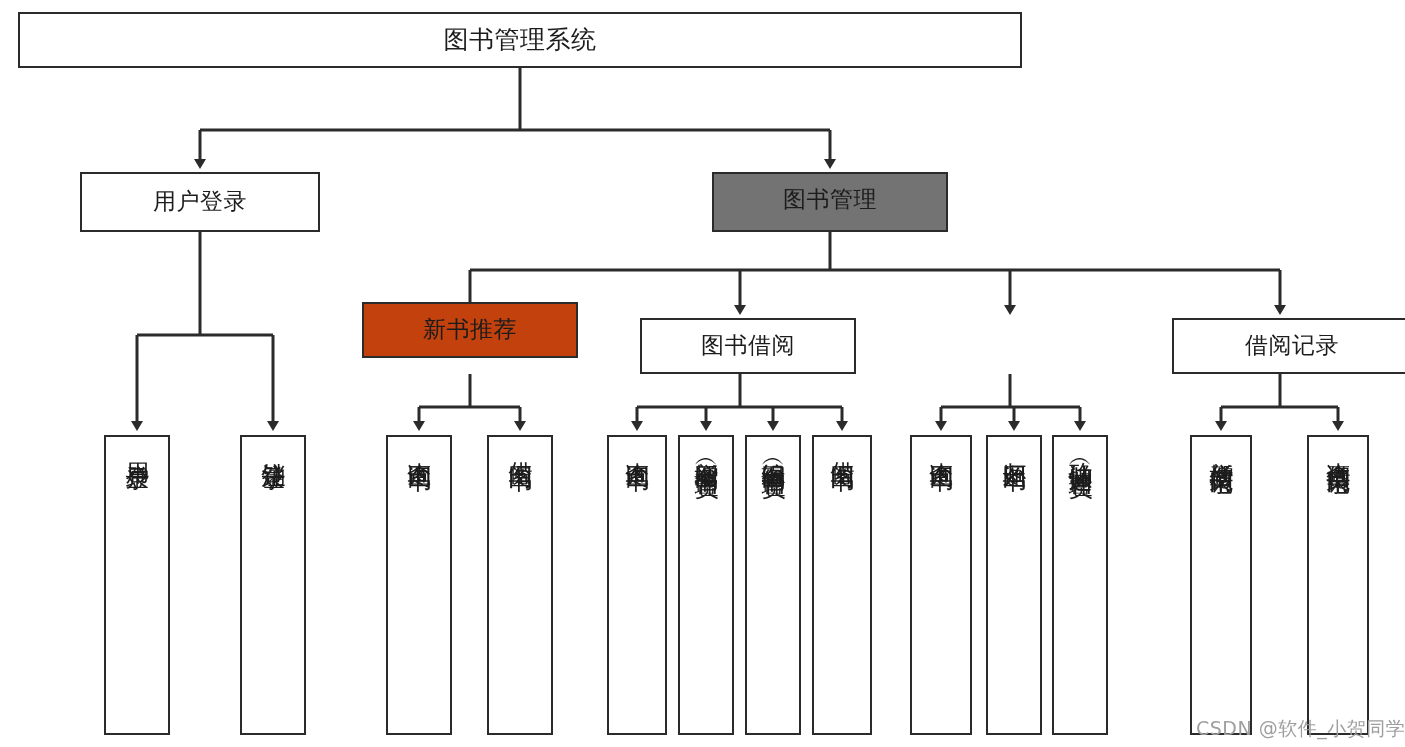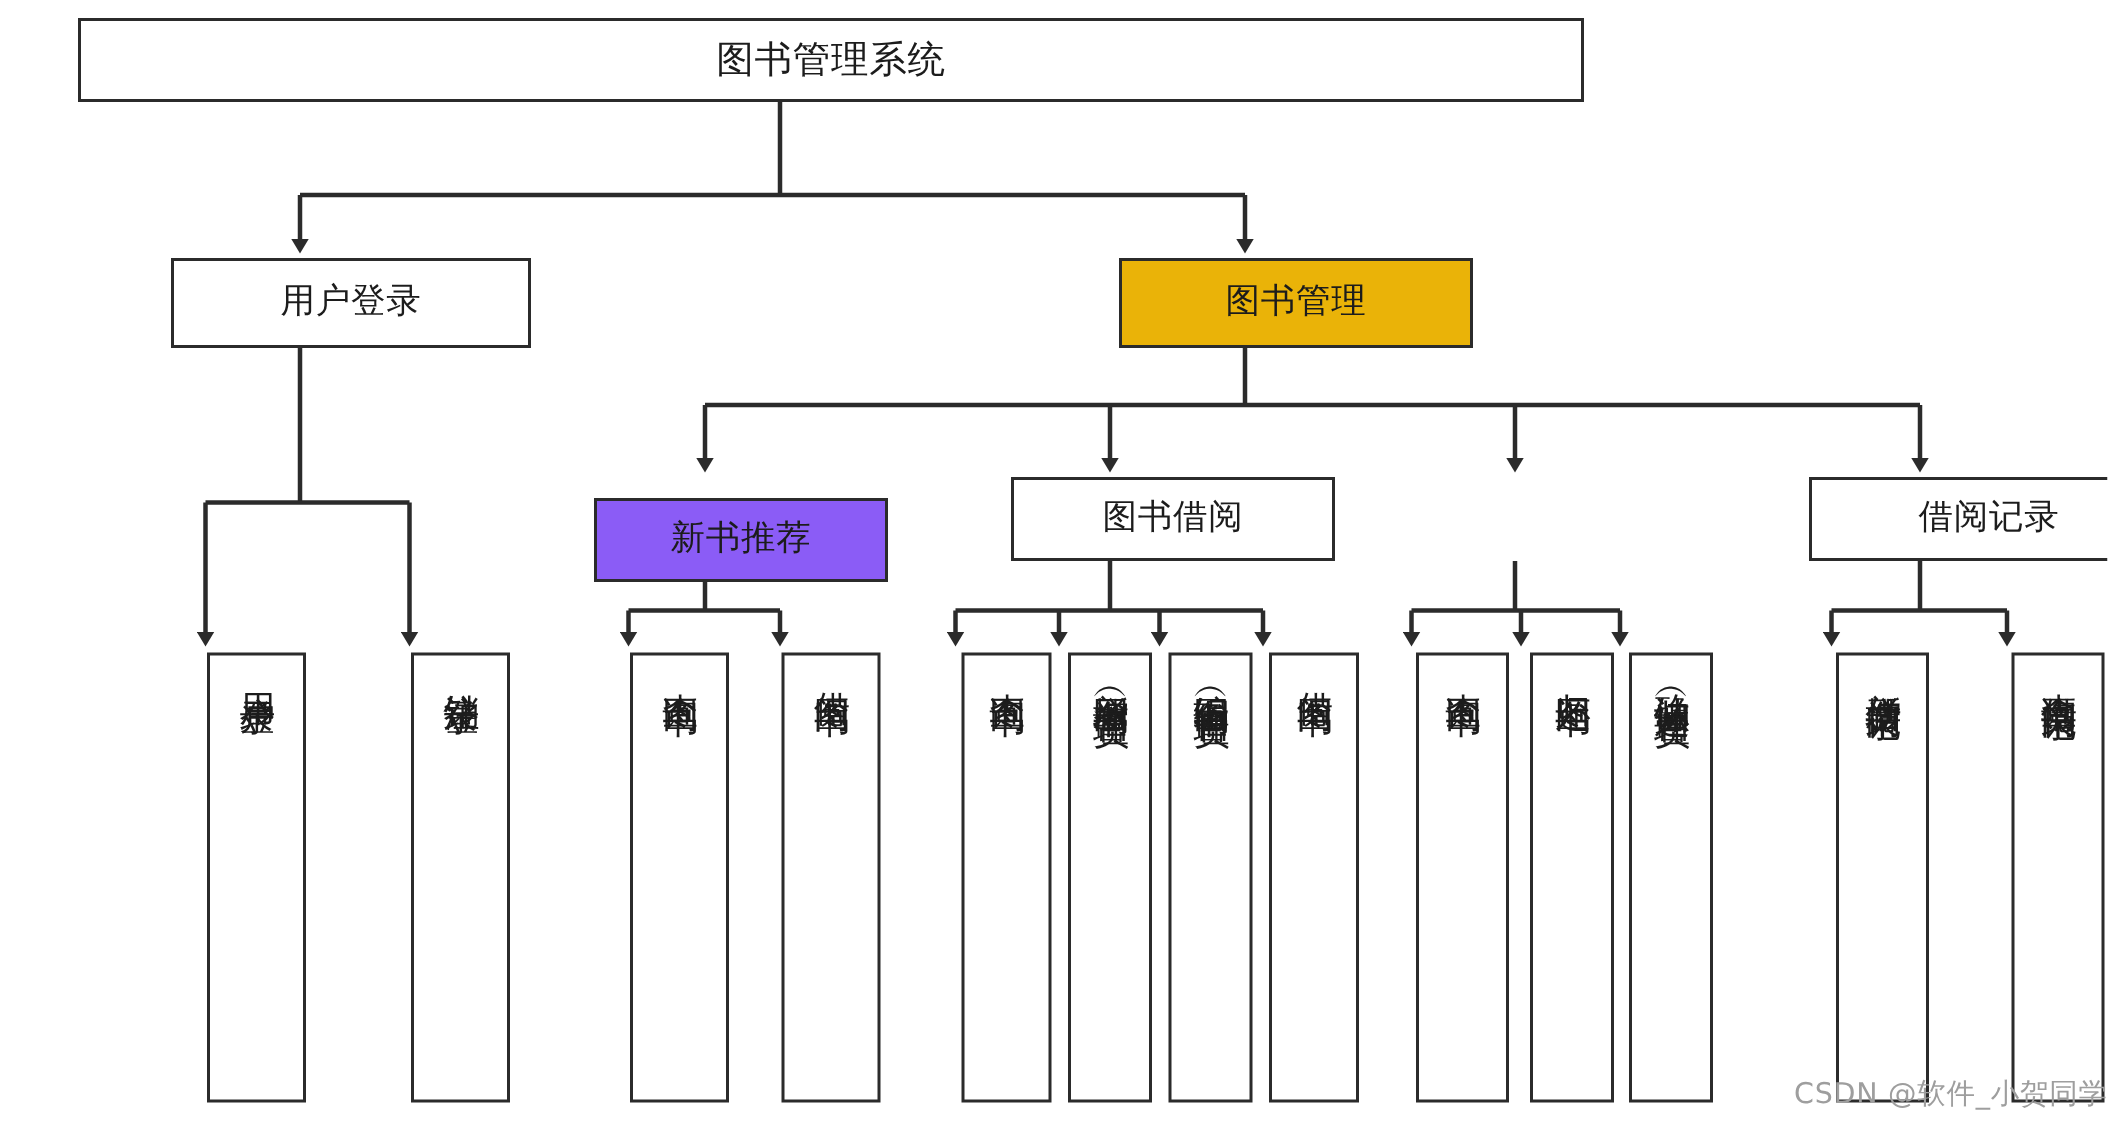--- a/index.html
+++ b/index.html
@@ -29,21 +29,20 @@
   }
   .node {
     position: absolute;
     box-sizing: border-box;
     background: #ffffff;
     border: 2px solid #2b2b2b;
     display: flex;
     align-items: center;
     justify-content: center;
     text-align: left;
-    margin-left: 34px;
   }
   .node .label {
     display: block;
     line-height: 1.12;
     letter-spacing: 0.5px;
     color: #1c1c1c;
   }
   
   .node.horiz .label {
     writing-mode: horizontal-tb;
@@ -131,25 +130,25 @@
     </g>
   </svg>
 
   <div class="node horiz root" style="left: 18px; top: 12px; width: 1004px; height: 56px; border-color: rgb(43, 43, 43); background: rgb(255, 255, 255); color: rgb(28, 28, 28);">
     <span class="label">图书管理系统</span>
   </div>
 
   <div class="node horiz" style="left: 80px; top: 172px; width: 240px; height: 60px; border-color: rgb(43, 43, 43); background: rgb(255, 255, 255); color: rgb(28, 28, 28);">
     <span class="label">用户登录</span>
   </div>
-  <div class="node horiz" style="left: 712px; top: 172px; width: 236px; height: 60px; border-color: rgb(43, 43, 43); background: #eab308; color: rgb(28, 28, 28);">
+  <div class="node horiz" style="left: 712px; top: 172px; width: 236px; height: 60px; border-color: rgb(43, 43, 43); background: #737373; color: rgb(28, 28, 28); font-family: Liberation Mono, monospace;">
     <span class="label">图书管理</span>
   </div>
 
-  <div class="node horiz" style="left: 362px; top: 332px; width: 196px; height: 56px; border-color: rgb(43, 43, 43); background: #8b5cf6; color: rgb(28, 28, 28);">
+  <div class="node horiz" style="left: 362px; top: 302px; width: 216px; height: 56px; border-color: rgb(43, 43, 43); background: #c2410c; color: rgb(28, 28, 28);">
     <span class="label">新书推荐</span>
   </div>
   <div class="node horiz" style="left: 640px; top: 318px; width: 216px; height: 56px; border-color: rgb(43, 43, 43); background: rgb(255, 255, 255); color: rgb(28, 28, 28);">
     <span class="label">图书借阅</span>
   </div>
   <div class="node horiz" style="left: 1172px; top: 318px; width: 240px; height: 56px; border-color: rgb(43, 43, 43); background: rgb(255, 255, 255); color: rgb(28, 28, 28);">
     <span class="label">借阅记录</span>
   </div>
 
   <div class="node vert" style="left: 104px; top: 435px; width: 66px; height: 300px; border-color: rgb(43, 43, 43); background: rgb(255, 255, 255); color: rgb(28, 28, 28);">

